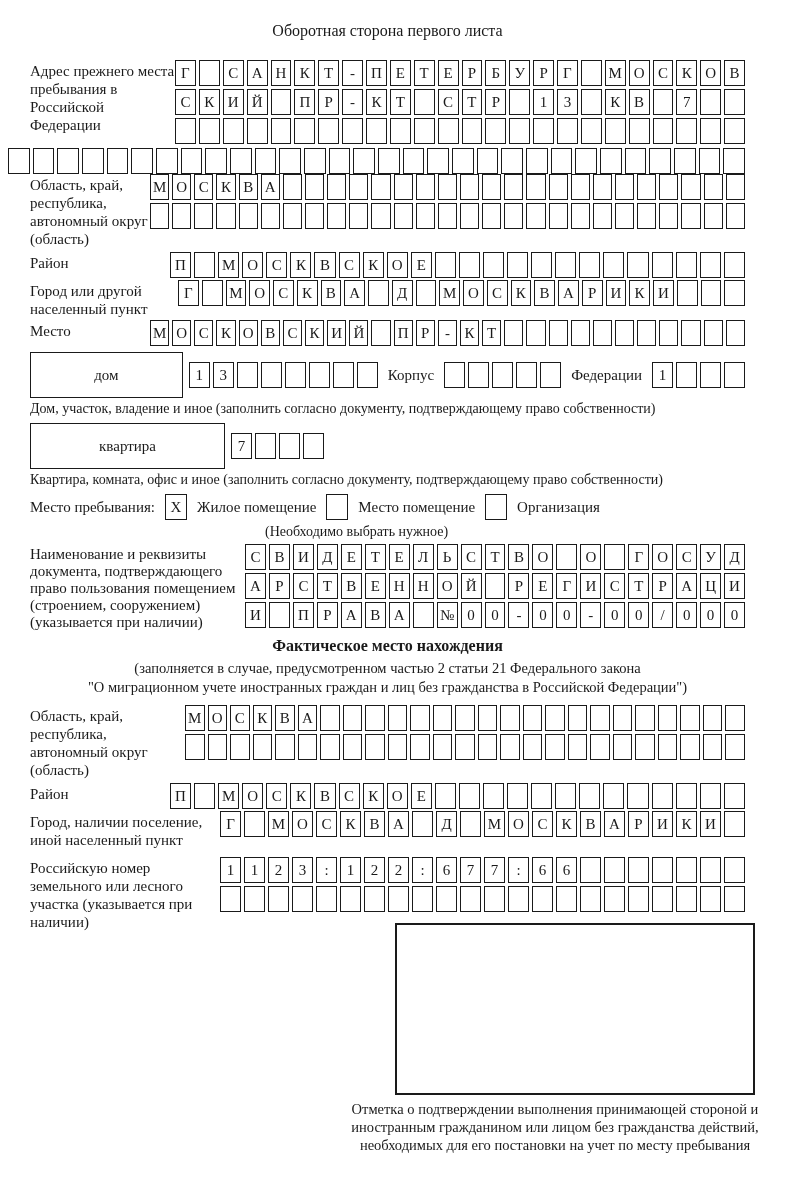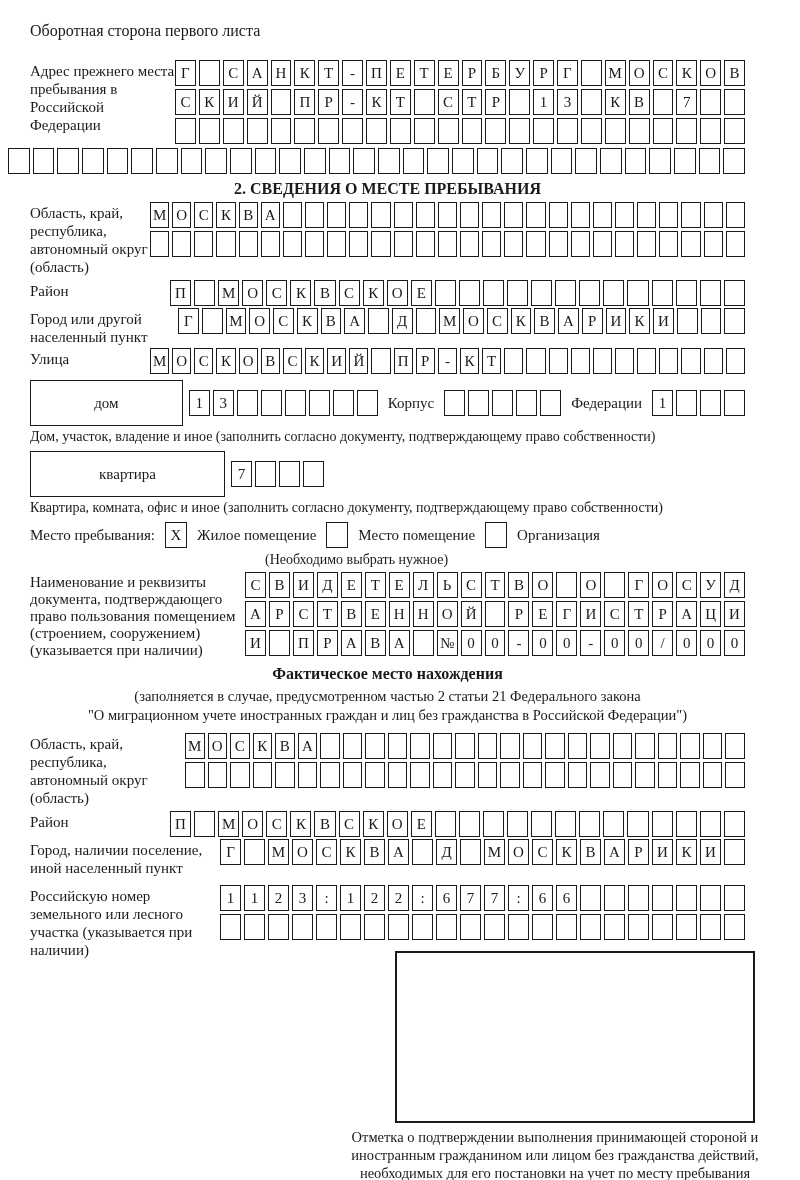--- a/index.html
+++ b/index.html
@@ -6,21 +6,21 @@
   .page{
     position:relative;
     width:800px;height:1180px;
     margin:0 auto;
     box-sizing:border-box;
     padding:22px 55px 20px 30px;
     font-family:"Liberation Serif","DejaVu Serif",serif;
     color:#1a1a1a;
     overflow:hidden;
   }
-  .header-note{text-align:left;font-size:16px;margin-bottom:20px;}
+  .header-note{text-align:center;font-size:16px;margin-bottom:20px;}
   .group{display:flex;align-items:flex-start;}
   .label{font-size:15px;line-height:18px;flex:0 0 auto;padding-top:2px;}
   .w145{width:145px;}
   .w120{width:120px;}
   .w140{width:140px;}
   .w148{width:148px;}
   .w155{width:155px;}
   .w190{width:190px;}
   .w215{width:215px;}
   .cellcol{flex:1;display:flex;flex-direction:column;gap:3px;}
@@ -179,21 +179,20 @@
       <div class="cell"></div>
       <div class="cell"></div>
       <div class="cell"></div>
       <div class="cell"></div>
       <div class="cell"></div>
       <div class="cell"></div>
       <div class="cell"></div>
       <div class="cell"></div>
     </div>
 
-  <div class="sec-title">2. СВЕДЕНИЯ О МЕСТЕ ПРЕБЫВАНИЯ</div>
 
   <div class="group">
     <div class="label w120">Область, край, республика, автономный округ (область)</div>
     <div class="cellcol">
       <div class="cells">
           <div class="cell">М</div>
           <div class="cell">О</div>
           <div class="cell">С</div>
           <div class="cell">К</div>
           <div class="cell">В</div>
@@ -306,21 +305,21 @@
         <div class="cell">И</div>
         <div class="cell">К</div>
         <div class="cell">И</div>
         <div class="cell"></div>
         <div class="cell"></div>
         <div class="cell"></div>
       </div>
   </div>
 
   <div class="group mt2">
-    <div class="label w120">Улица</div>
+    <div class="label w120">Место</div>
     <div class="cells">
         <div class="cell">М</div>
         <div class="cell">О</div>
         <div class="cell">С</div>
         <div class="cell">К</div>
         <div class="cell">О</div>
         <div class="cell">В</div>
         <div class="cell">С</div>
         <div class="cell">К</div>
         <div class="cell">И</div>

